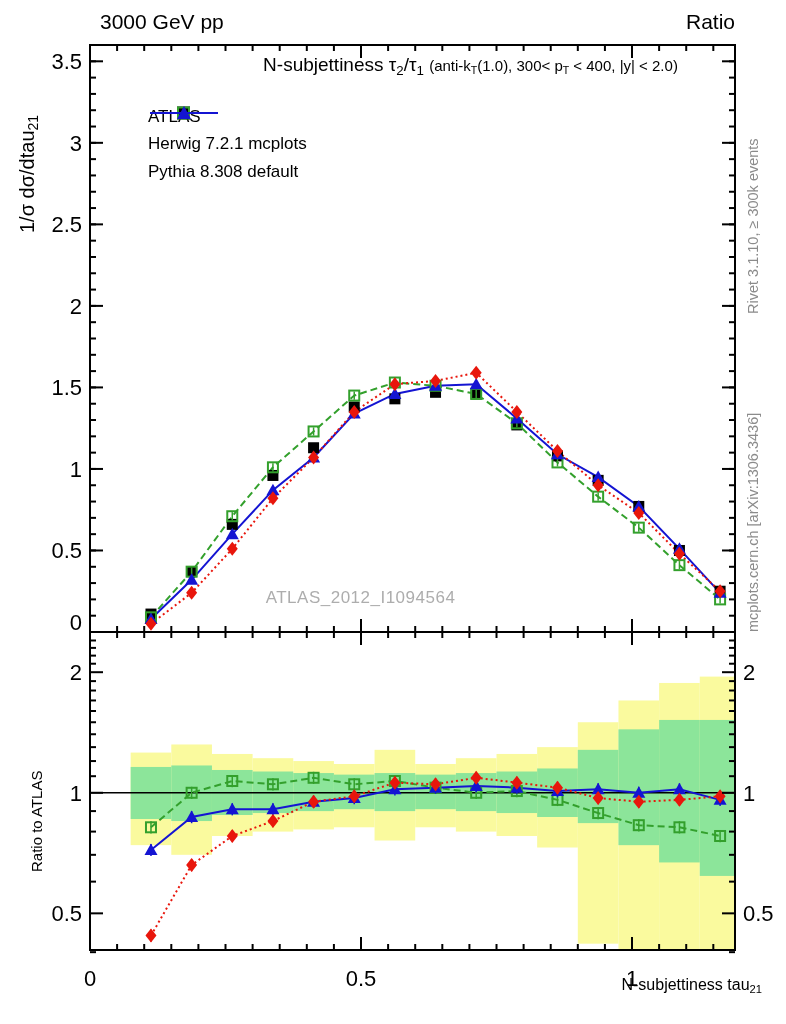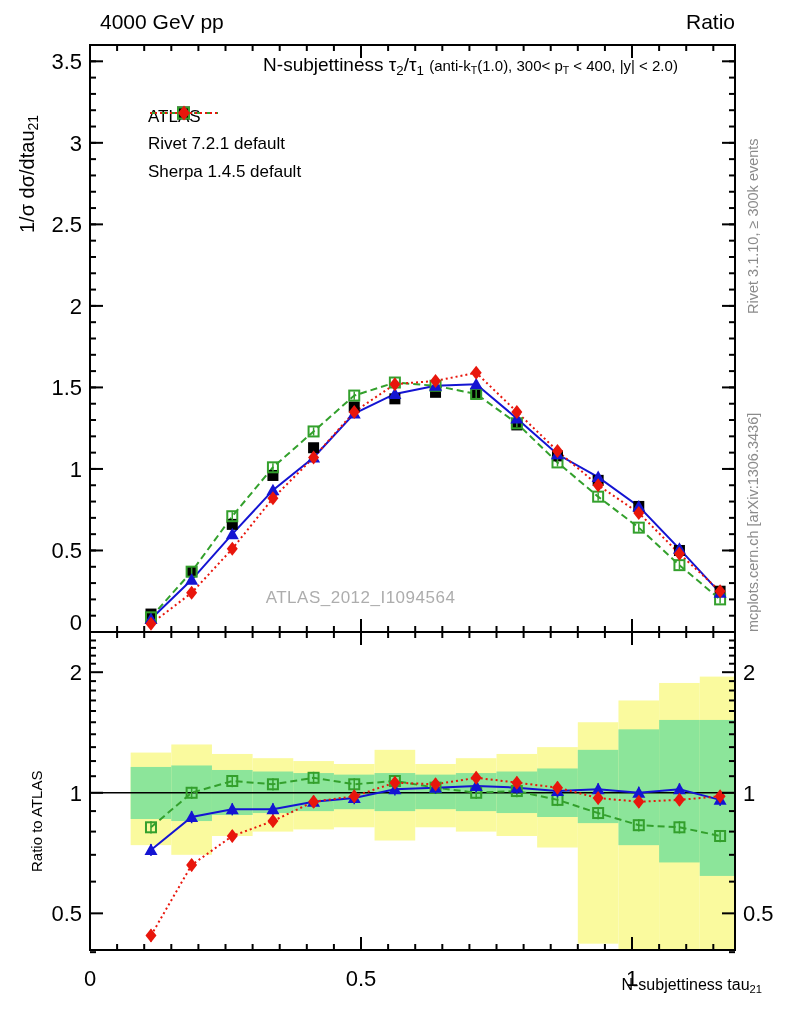--- a/index.html
+++ b/index.html
@@ -523,48 +523,48 @@
       <text x="743" y="921.3453891322737" text-anchor="start" font-size="22px" font-family="&quot;Liberation Sans&quot;,sans-serif" fill="#000">0.5</text>
       <text x="82" y="800.7734651109472" text-anchor="end" font-size="22px" font-family="&quot;Liberation Sans&quot;,sans-serif" fill="#000">1</text>
       <text x="743" y="800.7734651109472" text-anchor="start" font-size="22px" font-family="&quot;Liberation Sans&quot;,sans-serif" fill="#000">1</text>
       <text x="82" y="680.2015410896208" text-anchor="end" font-size="22px" font-family="&quot;Liberation Sans&quot;,sans-serif" fill="#000">2</text>
       <text x="743" y="680.2015410896208" text-anchor="start" font-size="22px" font-family="&quot;Liberation Sans&quot;,sans-serif" fill="#000">2</text>
       <text x="90" y="986" text-anchor="middle" font-size="22px" font-family="&quot;Liberation Sans&quot;,sans-serif" fill="#000">0</text>
       <text x="361.00840336134456" y="986" text-anchor="middle" font-size="22px" font-family="&quot;Liberation Sans&quot;,sans-serif" fill="#000">0.5</text>
       <text x="632.0168067226891" y="986" text-anchor="middle" font-size="22px" font-family="&quot;Liberation Sans&quot;,sans-serif" fill="#000">1</text>
     </svg>
 
-  <div class="abs hdr hdr-left">4000 GeV pp</div>
+  <div class="abs hdr hdr-left">3000 GeV pp</div>
   <div class="abs hdr hdr-right">Ratio</div>
 
   <div class="abs ptitle">
     <span>N-subjettiness τ<sub>2</sub>/τ<sub>1</sub></span>
     <span class="cond">(anti-k<sub>T</sub>(1.0), 300&lt; p<sub>T</sub> &lt; 400, |y| &lt; 2.0)</span>
   </div>
 
   <div class="abs legend">
     <div class="lrow">
       <svg class="lswatch" viewBox="0 0 72 20">
         <rect x="29" y="3.5" width="13" height="13" style="fill:var(--c-atlas)"></rect>
       </svg>
       <span class="llabel">ATLAS</span>
     </div>
     <div class="lrow">
       <svg class="lswatch" viewBox="0 0 72 20">
         <line x1="2" y1="10" x2="70" y2="10" style="stroke:var(--c-herwig);stroke-width:2;stroke-dasharray:7,4"></line>
         <rect x="30" y="4.5" width="11" height="11" style="fill:#fff;fill-opacity:0;stroke:var(--c-herwig);stroke-width:2"></rect>
       </svg>
-      <span class="llabel">Rivet 7.2.1 default</span>
+      <span class="llabel">Herwig 7.2.1 mcplots</span>
     </div>
     <div class="lrow">
       <svg class="lswatch" viewBox="0 0 72 20">
-        <line x1="2" y1="10" x2="70" y2="10" style="stroke:var(--c-sherpa);stroke-width:2;stroke-dasharray:2,3"></line>
-        <polygon points="36,2.5 42,10 36,17.5 30,10" style="fill:var(--c-sherpa)"></polygon>
+        <line x1="2" y1="10" x2="70" y2="10" style="stroke:var(--c-pythia);stroke-width:2"></line>
+        <polygon points="36,3 43,16 29,16" style="fill:var(--c-pythia)"></polygon>
       </svg>
-      <span class="llabel">Sherpa 1.4.5 default</span>
+      <span class="llabel">Pythia 8.308 default</span>
     </div>
   </div>
 
   <div class="abs watermark">ATLAS_2012_I1094564</div>
 
   <div class="vtext ytitle" style="left:16px;top:233px;">1/σ dσ/dtau<sub>21</sub></div>
   <div class="vtext rtitle" style="left:28px;top:872px;">Ratio to ATLAS</div>
   <div class="abs xtitle">N-subjettiness tau<sub>21</sub></div>
 
   <div class="vtext sidenote" style="left:745px;top:314px;">Rivet 3.1.10, ≥ 300k events</div>

